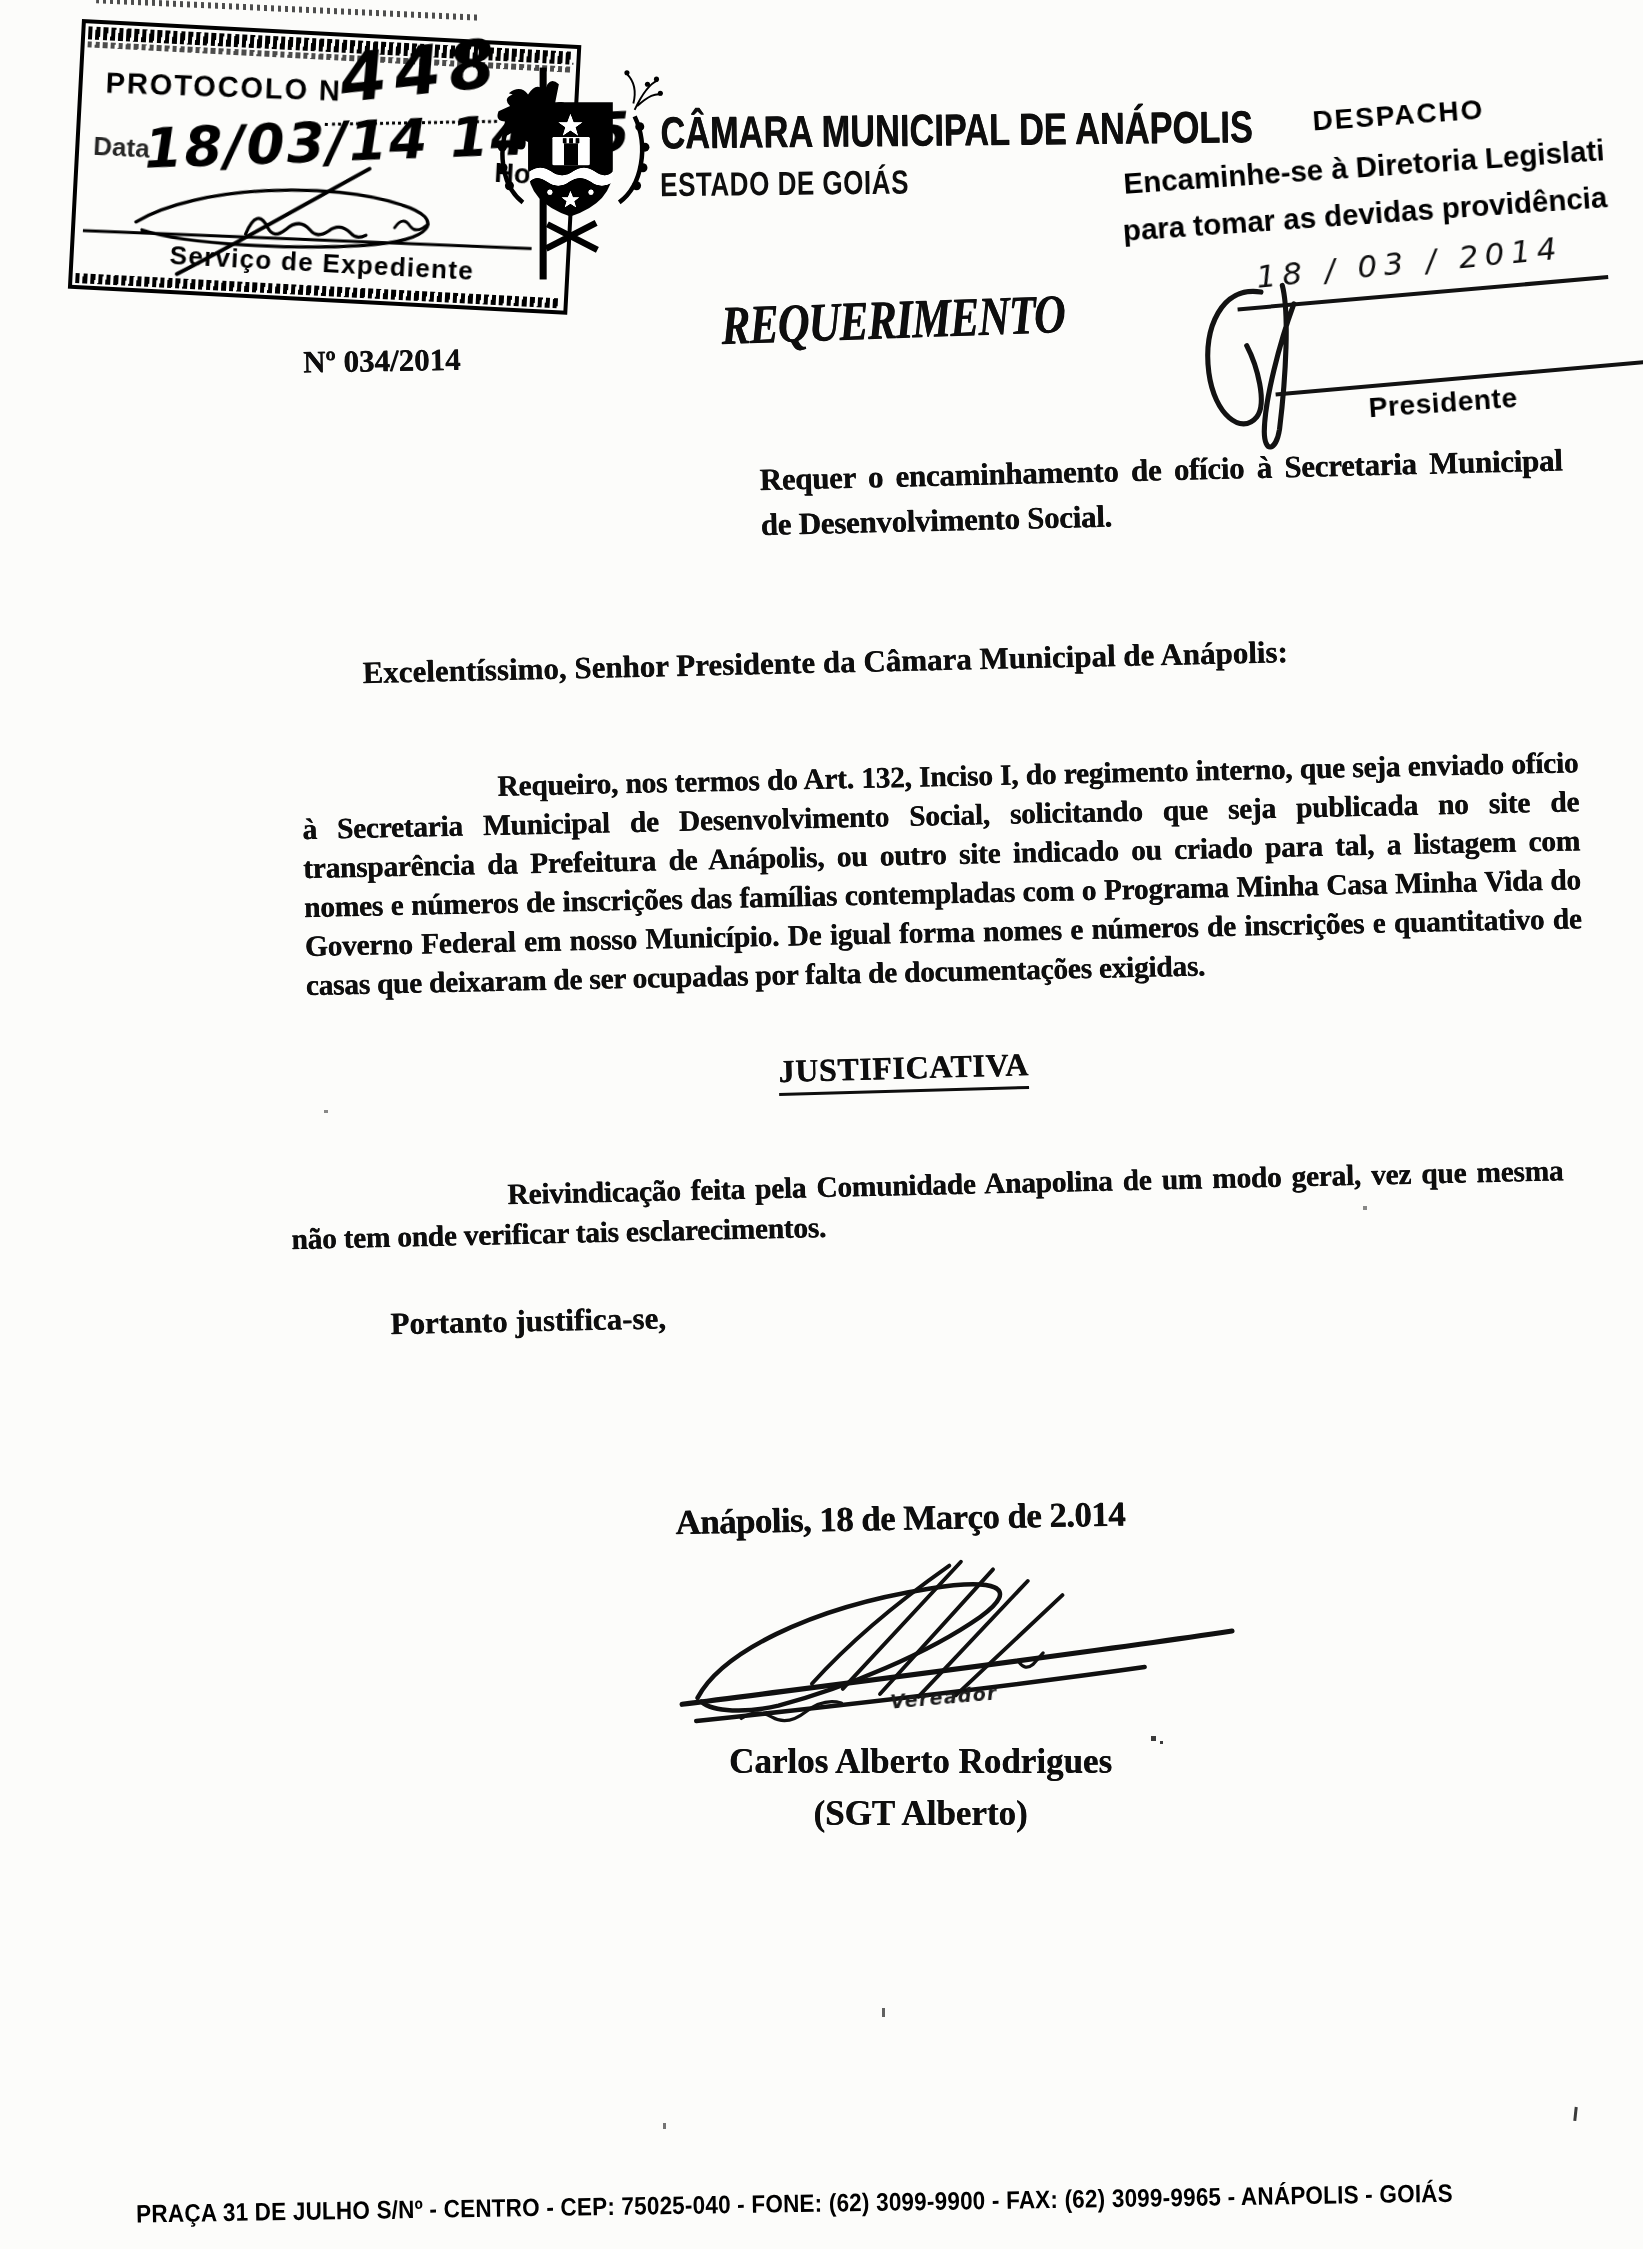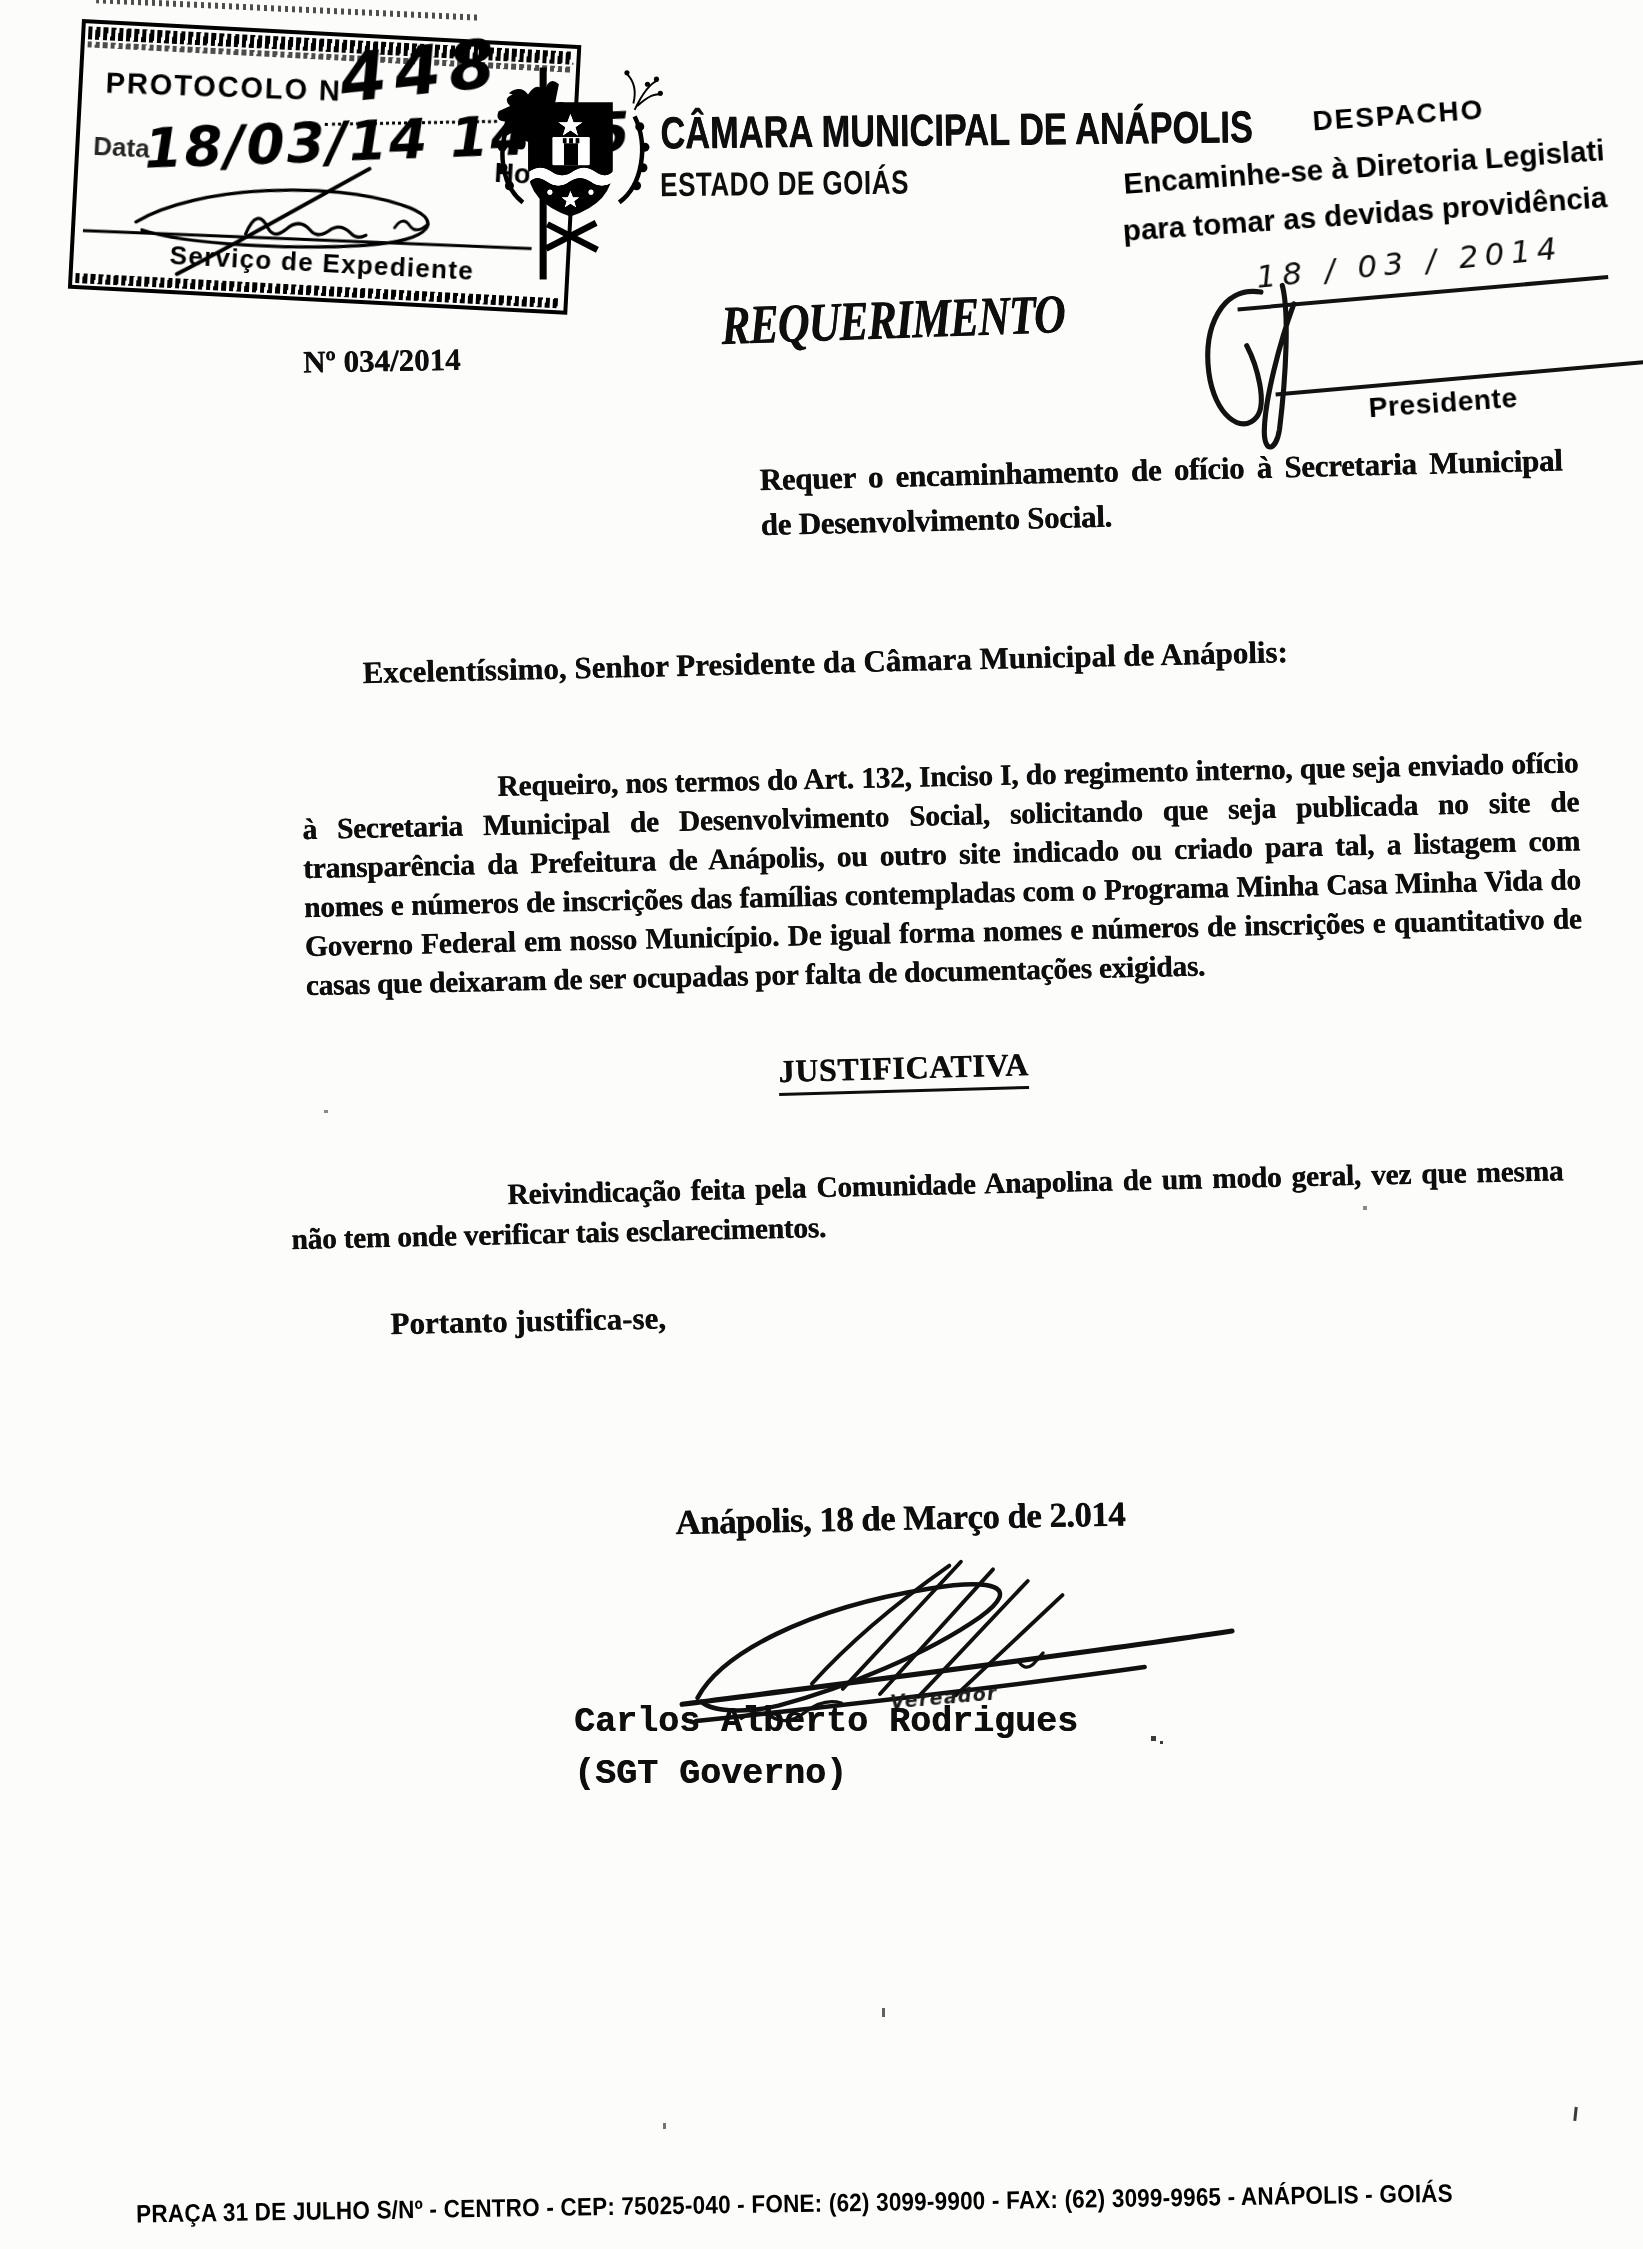--- a/index.html
+++ b/index.html
@@ -69,21 +69,21 @@
     padding-bottom:2.6px;transform:rotate(-1.6deg);transform-origin:left top;}
   .just-p{left:290px;top:1179px;width:1273px;font-size:29.5px;line-height:40px;letter-spacing:-0.3px;
     text-indent:217px;transform:rotate(-1.3deg);transform-origin:left top;}
   .closing{left:390px;top:1306px;font-size:31px;transform:rotate(-1.2deg);transform-origin:left top;}
   .dateline{left:675px;top:1503px;font-size:35px;letter-spacing:-0.6px;transform:rotate(-1.1deg);transform-origin:left top;}
 
   
   .sig-author{left:659px;top:1536px;}
   .sig-scrawl{left:890px;top:1686px;font-size:19px;font-weight:600;letter-spacing:1.3px;
     transform:rotate(-5deg);filter:blur(0.4px);color:#1c1c1c;}
-  .nameblock{left:574px;top:1696px;width:693px;text-align:left;font-size:35px;line-height:52px;font-family:Liberation Mono, monospace;}
+  .nameblock{left:574px;top:1736px;width:693px;text-align:center;font-size:35px;line-height:52px;}
   .role-line{font-style:italic;}
 
   
   .footer{left:136px;top:2200px;font-size:22.5px;font-weight:700;letter-spacing:0.2px;
     transform:rotate(-0.9deg) scale(1,1.12);transform-origin:left top;filter:contrast(1.3);}
 
   
   .speck{position:absolute;background:#3a3a3a;}
   svg.sig{overflow:visible;}
 </style>
@@ -203,21 +203,21 @@
       <path d="M462 248 L628 92" stroke-width="6"></path>
       <path d="M238 230 C310 150, 398 84, 452 46" stroke-width="6"></path>
       <path d="M128 284 q24 -16 48 -2 t52 -8 t56 -14" stroke-width="5"></path>
       <path d="M560 196 q10 14 22 4 l16 -18" stroke-width="5"></path>
     </g>
   </svg>
   <div class="abs hand sig-scrawl">Vereador</div>
 
   <div class="abs serif nameblock ink">
     <div>Carlos Alberto Rodrigues</div>
-    <div>(SGT Governo)</div>
+    <div>(SGT Alberto)</div>
   </div>
 
   <div class="abs sans footer nowrap">PRAÇA 31 DE JULHO S/Nº - CENTRO - CEP: 75025-040 - FONE: (62) 3099-9900 - FAX: (62) 3099-9965 - ANÁPOLIS - GOIÁS</div>
 
   <div class="speck" style="left:1151px;top:1736px;width:4.5px;height:4.5px"></div>
   <div class="speck" style="left:1160px;top:1741px;width:3.2px;height:3.2px"></div>
   <div class="speck" style="left:1363px;top:1206px;width:3.9px;height:3.9px;opacity:.6"></div>
   <div class="speck" style="left:324px;top:1110px;width:3.9px;height:3.2px;opacity:.6"></div>
   <div class="speck" style="left:882px;top:2008px;width:2.6px;height:9px;opacity:.8"></div>
   <div class="speck" style="left:1574px;top:2107px;width:3.2px;height:14px;transform:rotate(6deg)"></div>

